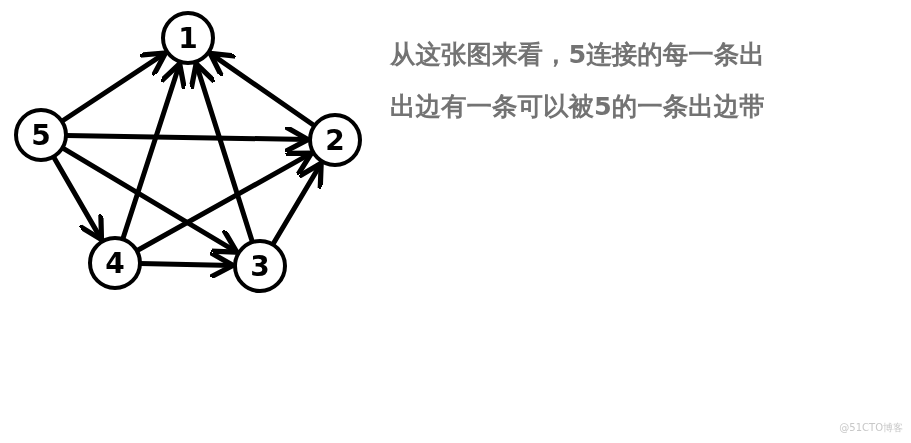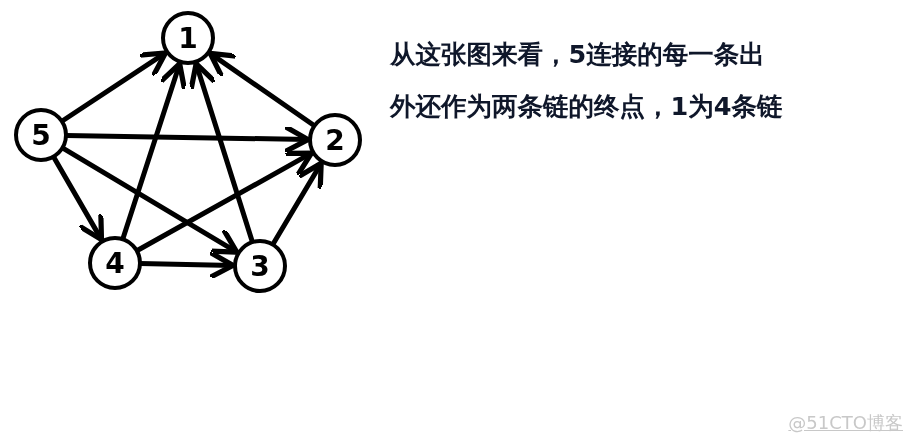--- a/index.html
+++ b/index.html
@@ -1,21 +1,21 @@
 <!DOCTYPE html>
 <html><head>
 <meta charset="utf-8">
 <style>
   html, body { margin:0; padding:0; background:#ffffff; }
   body { width:911px; height:443px; position:relative; overflow:hidden; font-family:"DejaVu Sans", sans-serif; }
   #graph { position:absolute; left:0; top:0; width:370px; height:310px; }
   .node-label { font-family:"DejaVu Sans", sans-serif; font-weight:bold; font-size:28px; }
   #explanation { position:absolute; left:390px; top:28px; width:500px; }
-  .line { font-size:25.5px; font-weight:bold; color:#0f172a; line-height:52px; height:52px; white-space:nowrap; letter-spacing:0px; }
-  #watermark { position:absolute; right:8px; bottom:8px; font-size:18px; color:#c8c8c8; font-family:"DejaVu Sans", sans-serif;text-decoration:underline; }
+  .line { font-size:25.5px; font-weight:bold; color:#737373; line-height:52px; height:52px; white-space:nowrap; letter-spacing:0px; }
+  #watermark { position:absolute; right:8px; bottom:8px; font-size:10px; color:#c8c8c8; font-family:"DejaVu Sans", sans-serif; }
 </style>
 </head>
 <body>
 
 <svg id="graph" viewBox="0 0 370 310" xmlns="http://www.w3.org/2000/svg">
   <defs>
     <marker id="arrow" viewBox="0 0 12 12" refX="11" refY="6" markerWidth="5" markerHeight="5" orient="auto" markerUnits="strokeWidth">
       <path d="M0,0 L11,6 L0,12" fill="none" stroke="#000" stroke-width="2.5" stroke-linecap="round"></path>
     </marker>
   </defs>
@@ -50,16 +50,16 @@
       </g>
       <g>
         <circle cx="41" cy="135" r="25" fill="#fff" stroke="#000" stroke-width="4"></circle>
         <text x="41" y="145" text-anchor="middle" class="node-label">5</text>
       </g>
     </g>
 </svg>
 
 <div id="explanation">
   <div class="line">从这张图来看，5连接的每一条出</div>
-  <div class="line">外还作为两条链的终点，1为4条链</div>
+  <div class="line">出边有一条可以被5的一条出边带</div>
 </div>
 
 <div id="watermark">@51CTO博客</div>
 
 </body></html>

